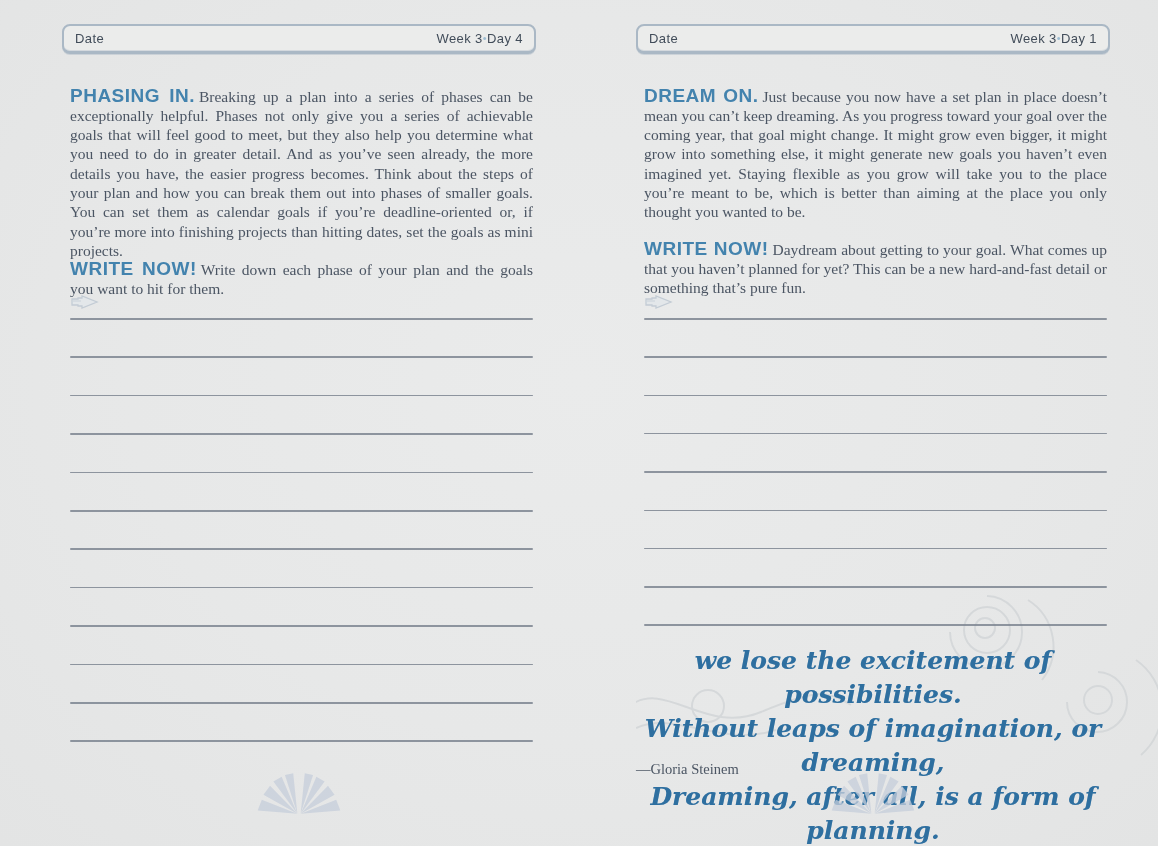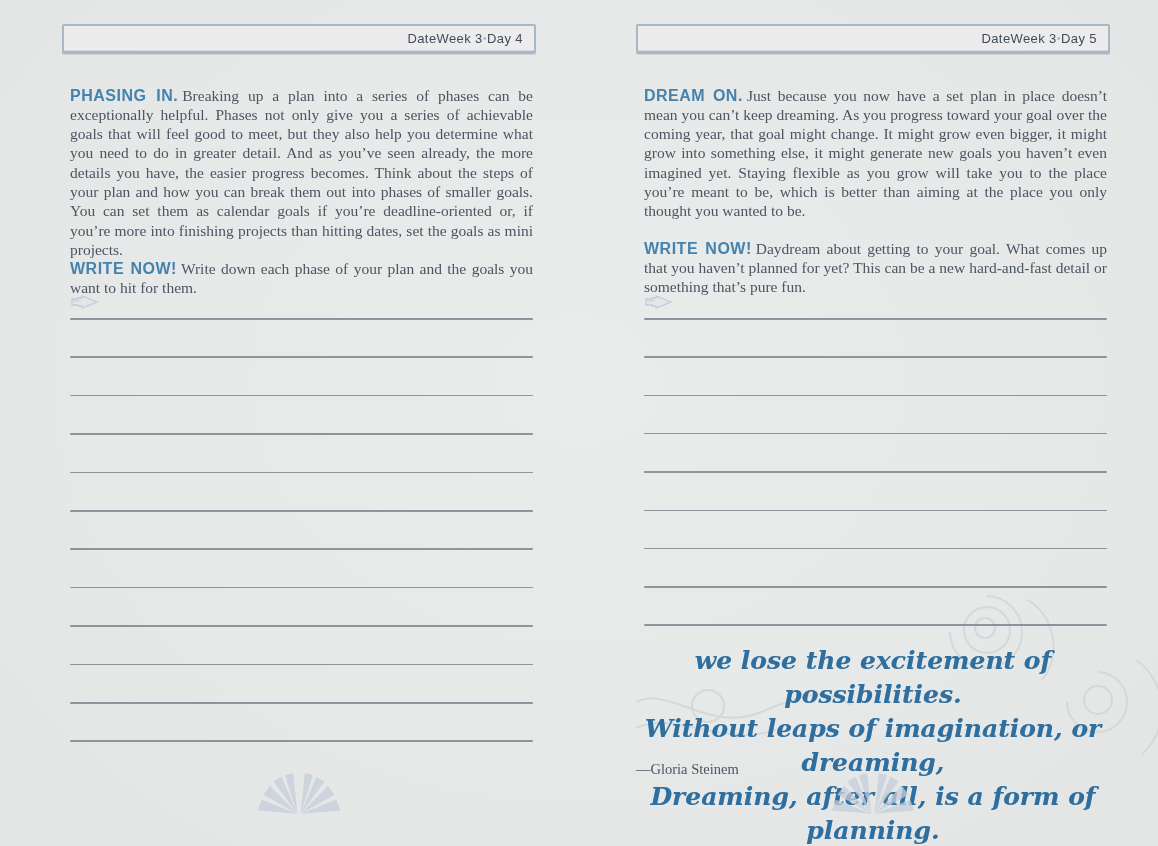--- a/index.html
+++ b/index.html
@@ -7,42 +7,42 @@
     width:1158px;height:846px;position:relative;overflow:hidden;
     background:radial-gradient(ellipse at 50% 45%, #eaebeb 0%, #e7e8e8 55%, #e3e4e4 100%);
     font-family:"Liberation Serif", serif;
   }
   .page{position:absolute;top:0;width:474px;height:846px;}
   .page.left{left:62px;}
   .page.right{left:636px;}
 
   .header-box{
     position:absolute;top:24px;left:0;right:0;height:30px;
-    border:2px solid #aab8c5;border-bottom-width:3px;border-radius:2px;
+    border:2px solid #aab8c5;border-bottom-width:3px;border-radius:8px;
     background:#ebeceb;
     box-shadow:0 1px 0 rgba(170,184,197,.45), inset 0 -1px 0 rgba(170,184,197,.35);
-    display:flex;align-items:center;justify-content:flex-end;
+    display:flex;align-items:center;justify-content:space-between;
     padding:12px 11px;box-sizing:border-box;
     font-family:"Liberation Sans", sans-serif;
     font-size:13px;color:#414c59;letter-spacing:.4px;font-weight:500;
   }
   .weekday{display:flex;align-items:center;}
   .dot-sep{color:#9dbdd3;font-size:11px;line-height:1;}
 
   .lesson{
     position:absolute;left:8px;width:463px;
     font-size:15.5px;line-height:19.3px;color:#4b5563;
     text-align:justify;
   }
   .lesson.intro{top:70px;}
   .page.left .lesson.prompt{top:243px;}
   .page.right .lesson.prompt{top:223px;}
   .lead{
     font-family:"Liberation Sans", sans-serif;
-    font-weight:bold;color:#4383ae;font-size:16px;letter-spacing:.5px;
+    font-weight:bold;color:#4383ae;font-size:19px;letter-spacing:.5px;
     margin-right:4px;
   }
   .arrow-icon{position:absolute;top:290px;left:8px;}
 
   .lines-area{position:absolute;left:8px;top:0;width:463px;height:846px;pointer-events:none;}
   .rule-line{
     position:absolute;left:0;right:0;height:1.6px;
     background:#7d8591;opacity:.85;border-radius:1px;
   }
 
@@ -128,21 +128,21 @@
       <path d="M0 728 C 40 710, 85 748, 140 730"></path>
       <circle cx="72" cy="706" r="16"></circle>
     </g>
   </svg>
 
   <div class="header-box">
     <span>Date</span>
     <span class="weekday">
       <span>Week 3</span>
       <span class="dot-sep">•</span>
-      <span>Day 5</span>
+      <span>Day 1</span>
     </span>
   </div>
 
   <p class="lesson intro"><span class="lead">DREAM ON.</span><span>Just because you now have a set plan in place doesn’t mean you can’t keep dreaming. As you progress toward your goal over the coming year, that goal might change. It might grow even bigger, it might grow into something else, it might generate new goals you haven’t even imagined yet. Staying flexible as you grow will take you to the place you’re meant to be, which is better than aiming at the place you only thought you wanted to be.</span></p>
 
   <p class="lesson prompt"><span class="lead">WRITE NOW!</span><span>Daydream about getting to your goal. What comes up that you haven’t planned for yet? This can be a new hard-and-fast detail or something that’s pure fun.</span></p>
 
   <svg class="arrow-icon" width="32" height="24" viewBox="0 0 32 24">
     <path d="M2 9 h6 v-1 h4 v-2 l15 6 -15 6 v-2 h-4 v-1 h-6 z" fill="#e3e7ea" stroke="#c3ccd5" stroke-width="1.3"></path>
     <line x1="3" y1="11" x2="11" y2="11" stroke="#c9d1d9" stroke-width="1"></line>

